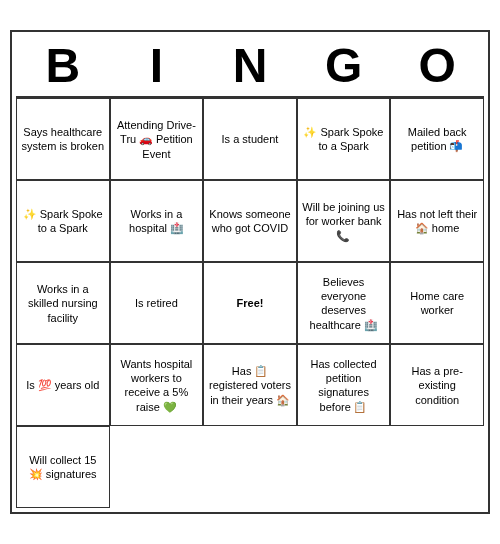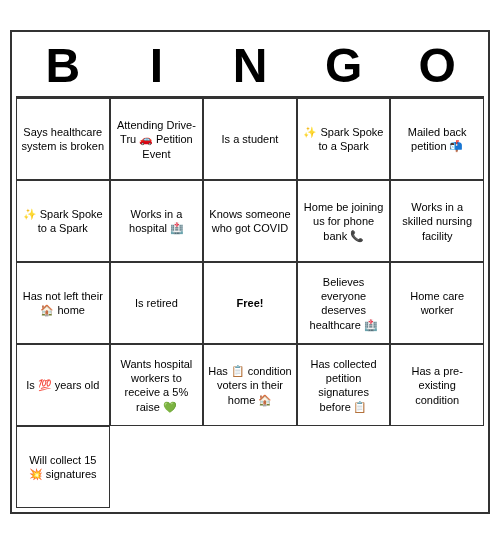--- a/index.html
+++ b/index.html
@@ -87,48 +87,48 @@
       <div class="bingo-cell">
         <span class="cell-text">✨ Spark Spoke to a Spark</span>
       </div>
       <div class="bingo-cell">
         <span class="cell-text">Works in a hospital 🏥</span>
       </div>
       <div class="bingo-cell">
         <span class="cell-text">Knows someone who got COVID</span>
       </div>
       <div class="bingo-cell">
-        <span class="cell-text">Home be joining us for phone bank 📞</span>
+        <span class="cell-text">Will be joining us for worker bank 📞</span>
+      </div>
+      <div class="bingo-cell">
+        <span class="cell-text">Has not left their 🏠 home</span>
       </div>
       <div class="bingo-cell">
         <span class="cell-text">Works in a skilled nursing facility</span>
-      </div>
-      <div class="bingo-cell">
-        <span class="cell-text">Has not left their 🏠 home</span>
       </div>
       <div class="bingo-cell">
         <span class="cell-text">Is retired</span>
       </div>
       <div class="bingo-cell free">
         <span class="cell-text">Free!</span>
       </div>
       <div class="bingo-cell">
         <span class="cell-text">Believes everyone deserves healthcare 🏥</span>
       </div>
       <div class="bingo-cell">
         <span class="cell-text">Home care worker</span>
       </div>
       <div class="bingo-cell">
         <span class="cell-text">Is 💯 years old</span>
       </div>
       <div class="bingo-cell">
         <span class="cell-text">Wants hospital workers to receive a 5% raise 💚</span>
       </div>
       <div class="bingo-cell">
-        <span class="cell-text">Has 📋 condition voters in their home 🏠</span>
+        <span class="cell-text">Has 📋 registered voters in their years 🏠</span>
       </div>
       <div class="bingo-cell">
         <span class="cell-text">Has collected petition signatures before 📋</span>
       </div>
       <div class="bingo-cell">
         <span class="cell-text">Has a pre-existing condition</span>
       </div>
       <div class="bingo-cell">
         <span class="cell-text">Will collect 15 💥 signatures</span>
       </div>

